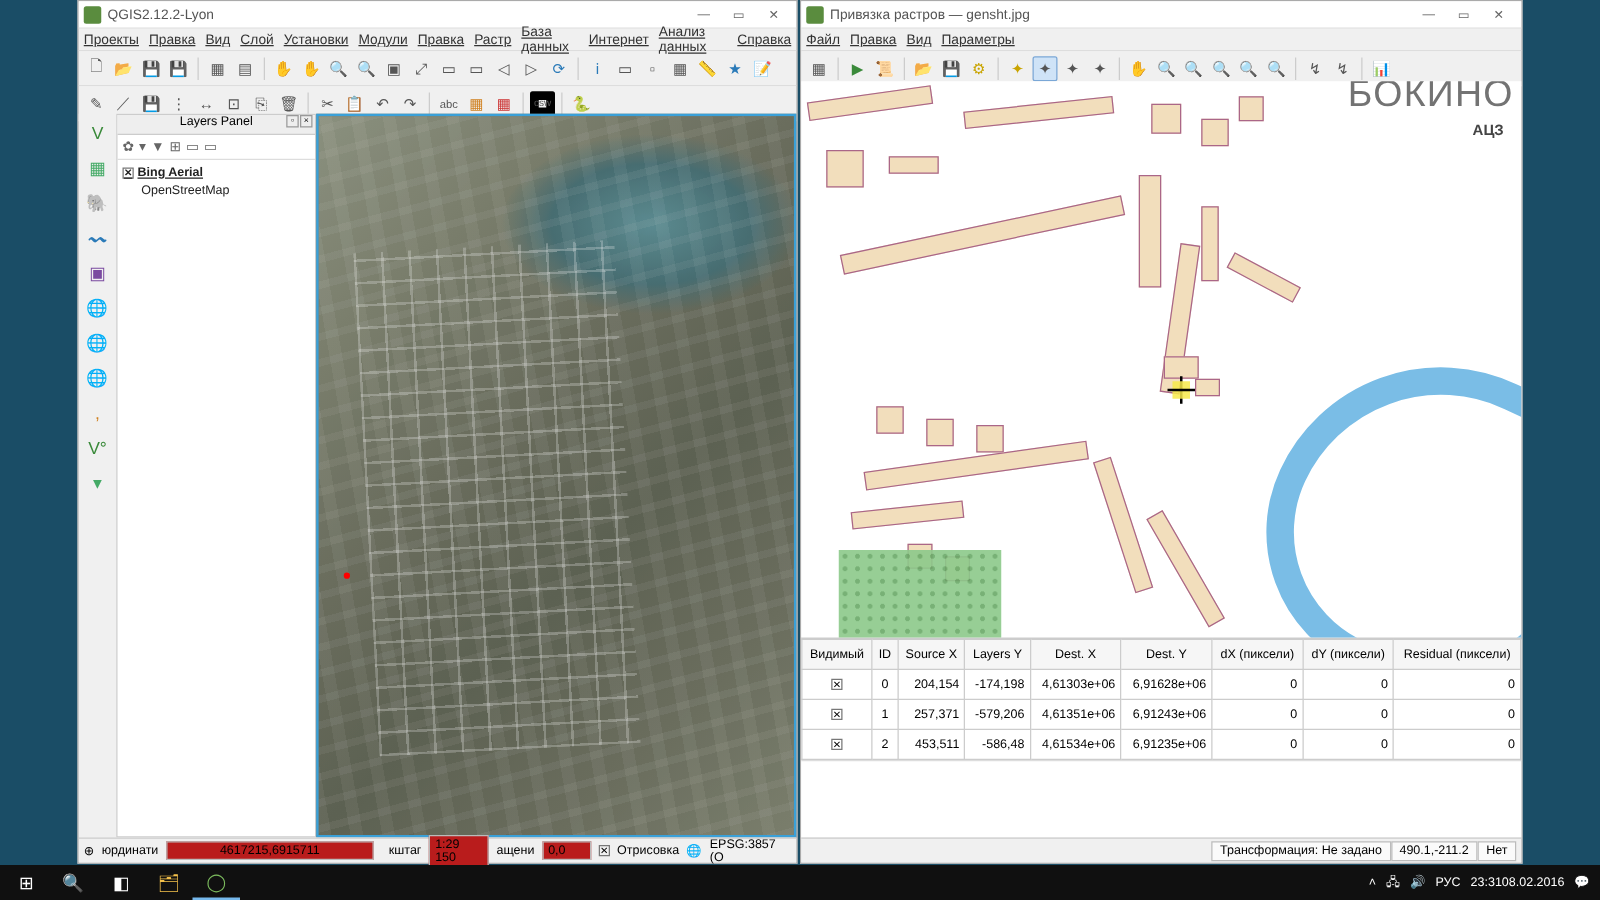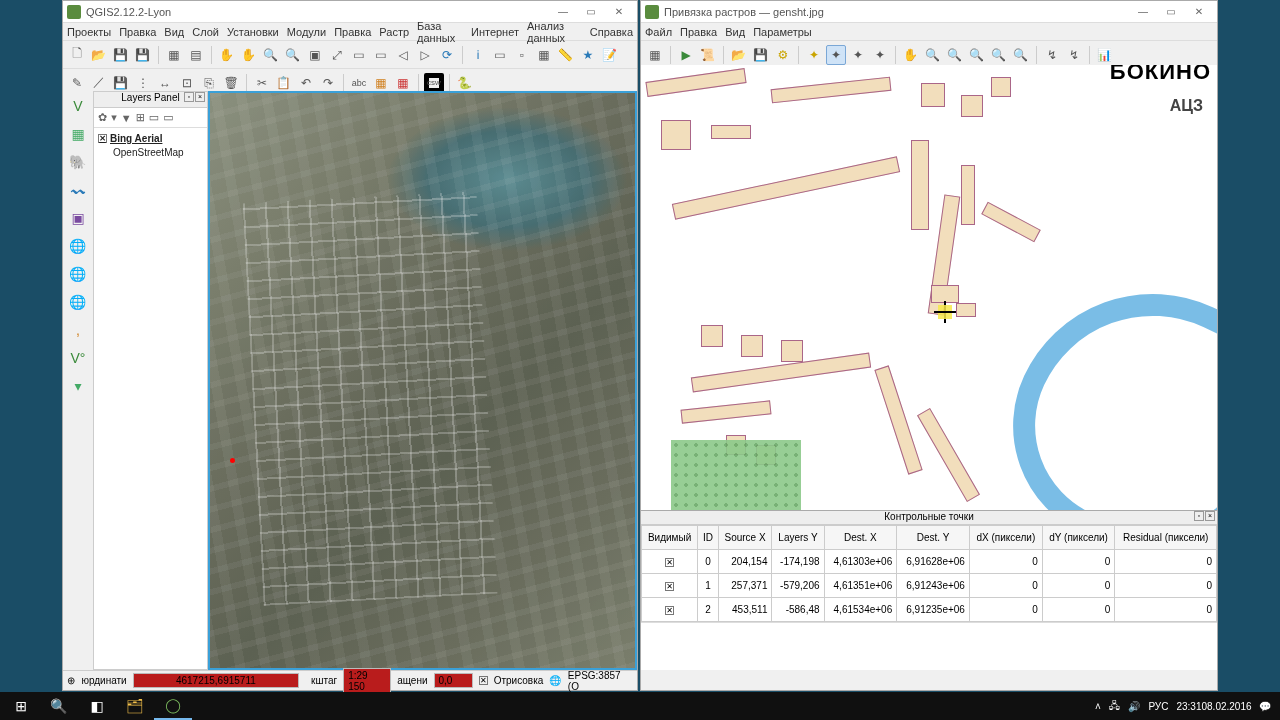--- a/index.html
+++ b/index.html
@@ -8,34 +8,34 @@
 
 
 .win-left { position: absolute; left: 62px; top: 0; width: 576px; height: 691px; background: #f0f0f0; border: 1px solid #aaa; }
 .win-right { position: absolute; left: 640px; top: 0; width: 578px; height: 691px; background: #f0f0f0; border: 1px solid #aaa; }
 
 .titlebar { height: 22px; background: #fff; display: flex; align-items: center; padding: 0 4px; font-size: 11px; color: #555; border-bottom: 1px solid #ddd; }
 .titlebar .icon { width: 14px; height: 14px; margin-right: 5px; background: #5a8c3e; border-radius: 2px; }
 .titlebar .sp { flex: 1; }
 .titlebar .wbtn { width: 28px; height: 20px; display: flex; align-items: center; justify-content: center; color: #666; font-size: 10px; }
 
-.menubar { height: 18px; background: #f0f0f0; display: flex; align-items: center; padding: 0 4px; font-size: 11px; color: #333; gap: 8px; border-bottom: 1px solid #ddd; }
+.menubar { height: 18px; background: #f0f0f0; display: flex; align-items: center; padding: 0 4px; font-size: 11px; color: #333; gap: 8px; border-bottom: 1px solid #ddd; text-decoration: underline; }
 .menubar span { cursor: default; }
 
 .toolbar { height: 28px; background: #f0f0f0; display: flex; align-items: center; padding: 2px 4px; gap: 2px; border-bottom: 1px solid #ddd; flex-wrap: nowrap; overflow: hidden; }
 .tbtn { width: 20px; height: 20px; border: 1px solid transparent; display: flex; align-items: center; justify-content: center; border-radius: 2px; font-size: 12px; color: #555; }
 .tbtn.on { background: #cfe3f7; border-color: #7aa7d6; }
 .tsep { width: 1px; height: 18px; background: #ccc; margin: 0 3px; }
 
 
 .body-left { position: absolute; top: 90px; left: 0; right: 0; bottom: 20px; display: flex; }
 .vtoolbar { width: 30px; background: #f0f0f0; display: flex; flex-direction: column; align-items: center; padding-top: 4px; gap: 6px; }
 .vbtn { width: 22px; height: 22px; display: flex; align-items: center; justify-content: center; font-size: 14px; color: #4a6; }
 
-.layers-panel { width: 115px; background: #fff; border: 1px solid #ccc; display: flex; flex-direction: column; }
+.layers-panel { width: 160px; background: #fff; border: 1px solid #ccc; display: flex; flex-direction: column; }
 .panel-title { height: 16px; background: #eee; font-size: 10px; text-align: center; border-bottom: 1px solid #ccc; position: relative; }
 .panel-title .pbtn { position: absolute; right: 2px; top: 0; display: flex; gap: 1px; }
 .panel-title .pbtn div { width: 10px; height: 10px; border: 1px solid #999; font-size: 7px; line-height: 8px; }
 .layer-tools { height: 20px; border-bottom: 1px solid #ddd; display: flex; align-items: center; gap: 4px; padding: 0 4px; font-size: 11px; color: #666; }
 .layer-list { flex: 1; padding: 3px 4px; font-size: 10px; color: #222; }
 .layer-item { display: flex; align-items: center; gap: 3px; height: 14px; }
 .layer-item.sel { font-weight: bold; text-decoration: underline; }
 .ck { width: 9px; height: 9px; border: 1px solid #777; display: inline-flex; align-items: center; justify-content: center; font-size: 8px; }
 
 .map-canvas { flex: 1; background: #6b7a6e; position: relative; border: 2px solid #3aa0d8; }
@@ -56,22 +56,22 @@
 .red-dot { position: absolute; left: 20px; top: 365px; width: 5px; height: 5px; background: red; border-radius: 50%; }
 
 
 .statusbar { position: absolute; left: 0; right: 0; bottom: 0; height: 20px; background: #f0f0f0; border-top: 1px solid #ccc; display: flex; align-items: center; font-size: 10px; gap: 6px; padding: 0 4px; }
 .status-in { background: #b91c1c; border: 1px solid #bbb; padding: 1px 4px; font-size: 10px; }
 .statusbar .sfill { flex: 1; }
 
 
 .body-right { position: absolute; top: 64px; left: 0; right: 0; bottom: 20px; display: flex; flex-direction: column; }
 .raster-view { flex: 1; background: #fff; position: relative; overflow: hidden; }
-.raster-view .title-big { position: absolute; right: 6px; top: -6px; font-size: 22px; font-weight: 700; letter-spacing: 1px; color: #000000; }
-.raster-view .subtitle { position: absolute; right: 14px; top: 32px; font-size: 16px; font-weight: 700; color: #444; }
+.raster-view .title-big { position: absolute; right: 6px; top: -6px; font-size: 30px; font-weight: 400; letter-spacing: 1px; color: #737373; }
+.raster-view .subtitle { position: absolute; right: 14px; top: 32px; font-size: 12px; font-weight: 700; color: #444; }
 .river { position: absolute; right: -60px; bottom: -40px; width: 260px; height: 260px; border: 22px solid #7abde6; border-radius: 60% 40% 50% 50%; transform: rotate(25deg); background: transparent; }
 .forest { position: absolute; left: 30px; bottom: -10px; width: 130px; height: 80px; background: #8cc98a; opacity: .9;
   background-image: radial-gradient(#6aa968 2px, transparent 2px); background-size: 10px 10px; }
 .bld { position: absolute; background: #f2debc; border: 1px solid #a68; }
 .cursor-mark { position: absolute; left: 293px; top: 236px; width: 22px; height: 22px; }
 .cursor-mark::before, .cursor-mark::after { content:""; position:absolute; background:#000; }
 .cursor-mark::before { left: 10px; top: 0; width: 2px; height: 22px; }
 .cursor-mark::after { top: 10px; left: 0; height: 2px; width: 22px; }
 .cursor-mark .hl { position:absolute; left:4px; top:4px; width:14px; height:14px; background: #f7e94a; opacity:.85; }
 
@@ -168,21 +168,21 @@
       <div class="tsep"></div>
       <div class="tbtn">✂</div>
       <div class="tbtn">📋</div>
       <div class="tbtn">↶</div>
       <div class="tbtn">↷</div>
       <div class="tsep"></div>
       <div class="tbtn" style="font-size:9px">abc</div>
       <div class="tbtn c-orange">▦</div>
       <div class="tbtn c-red">▦</div>
       <div class="tsep"></div>
-      <div class="tbtn" style="font-size:8px;border:5px solid #000000">csw</div>
+      <div class="tbtn" style="font-size:8px;border:7px solid #000000">csw</div>
       <div class="tsep"></div>
       <div class="tbtn">🐍</div>
     </div>
 
     <div class="body-left">
       <div class="vtoolbar">
         <div class="vbtn c-green">V</div>
         <div class="vbtn">▦</div>
         <div class="vbtn c-blue">🐘</div>
         <div class="vbtn c-blue">〰</div>
@@ -317,27 +317,20 @@
         <div class="bld" style="left:85px; top:370px; width:20px; height:20px"></div>
         <div class="bld" style="left:115px; top:380px; width:20px; height:20px"></div>
         <div class="river"></div>
         <div class="forest"></div>
         <div class="cursor-mark">
             <div class="hl"></div>
           </div>
       </div>
 
       <div class="gcp-panel">
-        <div class="gcp-head">
-          <span>Контрольные точки</span>
-          <div class="pbtn">
-              <div>▫</div>
-              <div>×</div>
-            </div>
-        </div>
         <table class="gcp-table">
           <thead>
               <tr>
             <th>Видимый</th>
             <th>ID</th>
             <th>Source X</th>
             <th>Layers Y</th>
             <th>Dest. X</th>
             <th>Dest. Y</th>
             <th>dX (пиксели)</th>
@@ -378,20 +371,25 @@
                 <td>0</td>
                 <td>0</td>
                 <td>0</td>
               </tr>
             </tbody>
         </table>
         <div class="gcp-blank"></div>
       </div>
     </div>
 
+    <div class="statusbar-r">
+      <div class="sr-box">Трансформация: Не задано</div>
+      <div class="sr-box">490.1,-211.2</div>
+      <div class="sr-box">Нет</div>
+    </div>
   </div>
 
   <div class="taskbar">
     <div class="task-btn">⊞</div>
     <div class="task-btn">🔍</div>
     <div class="task-btn">◧</div>
     <div class="task-btn" style="color:#f3c04b">🗂</div>
     <div class="task-btn active" style="color:#7cbb5e">◯</div>
     <div class="task-sp"></div>
     <div class="tray">

